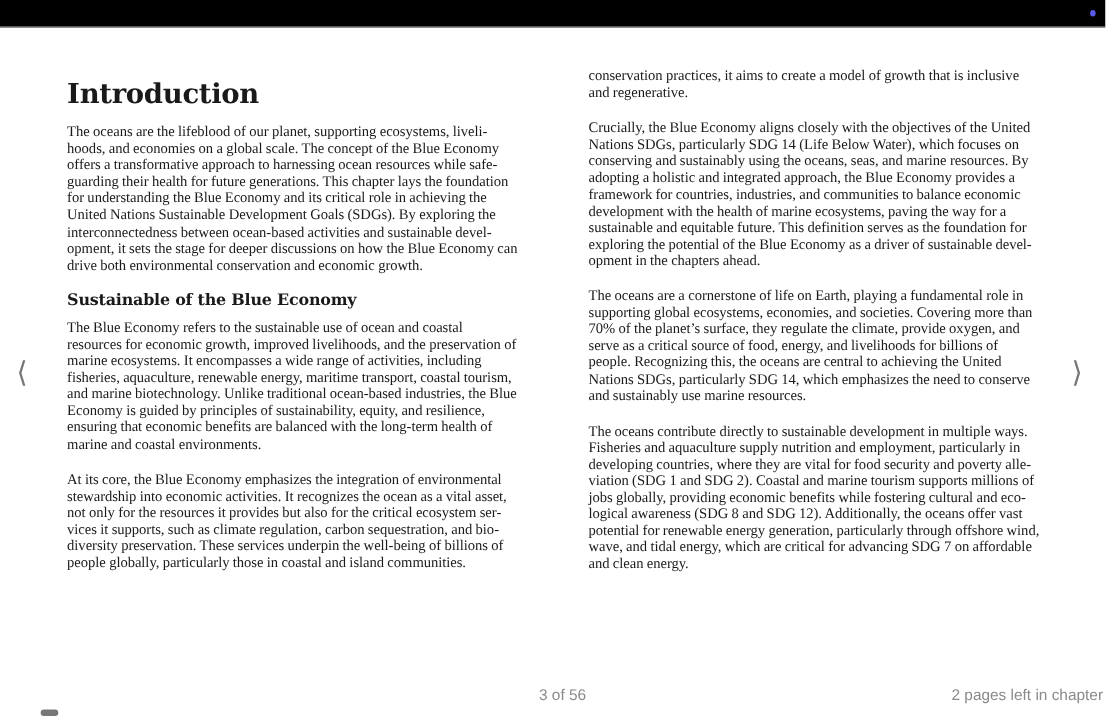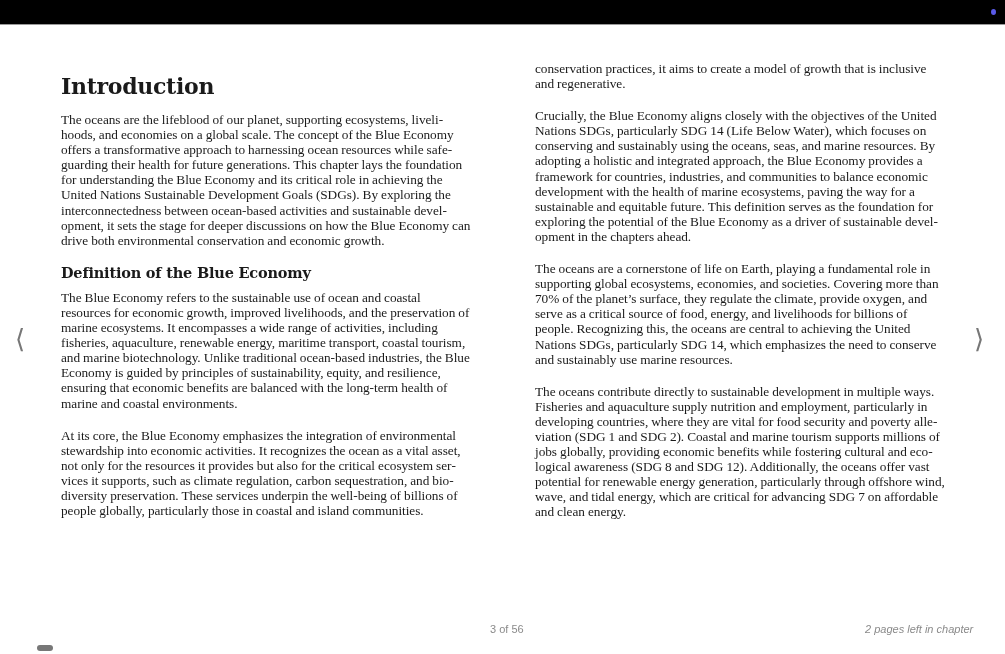--- a/index.html
+++ b/index.html
@@ -37,21 +37,21 @@
       position: absolute;
       top: 0;
       width: 412px;
       font-family: "Liberation Serif", "DejaVu Serif", serif;
     }
     .page.left { left: 61px; top: 74px; }
     .page.right { left: 535px; top: 61px; }
     h1 {
       font-family: "DejaVu Serif", serif;
       font-weight: bold;
-      font-size: 22px;
+      font-size: 25px;
       margin: 0 0 14px 0;
       letter-spacing: -0.3px;
       line-height: 24px;
     }
     h2 {
       font-family: "DejaVu Serif", serif;
       font-weight: bold;
       font-size: 14.5px;
       margin: 0 0 9px 0;
       line-height: 16px;
@@ -73,46 +73,46 @@
       font-family: "DejaVu Sans", sans-serif;
       line-height: 26px;
       cursor: pointer;
     }
     .nav-arrow.prev { left: 15px; }
     .nav-arrow.next { left: 974px; }
     .footer-text {
       position: absolute;
       top: 623px;
       font-family: "Liberation Sans", "DejaVu Sans", sans-serif;
-      font-size: 11px;
+      font-size: 14px;
       color: #8a8a8a;
     }
     .page-count { left: 490px; }
-    .pages-left { left: 865px; font-style: italic; }
+    .pages-left { left: 865px; }
     .scroll-handle {
       position: absolute;
       left: 37px;
       top: 645px;
       width: 16px;
       height: 6px;
       border-radius: 3px;
       background: #777777;
     }
   </style>
 </head>
 <body>
 
 <div class="topbar">
   <div class="status-dot"></div>
 </div>
 
 <div class="page left">
   <h1>Introduction</h1>
   <p>The oceans are the lifeblood of our planet, supporting ecosystems, liveli­hoods, and economies on a global scale. The concept of the Blue Economy offers a transformative approach to harnessing ocean resources while safe­guarding their health for future generations. This chapter lays the founda­tion for understanding the Blue Economy and its critical role in achieving the United Nations Sustainable Development Goals (SDGs). By exploring the interconnectedness between ocean-based activities and sustainable devel­opment, it sets the stage for deeper discussions on how the Blue Economy can drive both environmental conservation and economic growth.</p>
-  <h2>Definition of the Blue Economy</h2>
+  <h2>Sustainable of the Blue Economy</h2>
   <p>The Blue Economy refers to the sustainable use of ocean and coastal resources for economic growth, improved livelihoods, and the preservation of marine ecosystems. It encompasses a wide range of activities, including fisheries, aquaculture, renewable energy, maritime transport, coastal tourism, and marine biotechnology. Unlike traditional ocean-based indus­tries, the Blue Economy is guided by principles of sustainability, equity, and resilience, ensuring that economic benefits are balanced with the long-term health of marine and coastal environments.</p>
   <p>At its core, the Blue Economy emphasizes the integration of environmental stewardship into economic activities. It recognizes the ocean as a vital asset, not only for the resources it provides but also for the critical ecosystem ser­vices it supports, such as climate regulation, carbon sequestration, and bio­diversity preservation. These services underpin the well-being of billions of people globally, particularly those in coastal and island communities.</p>
 </div>
 
 <div class="page right">
   <p>conservation practices, it aims to create a model of growth that is inclusive and regenerative.</p>
   <p>Crucially, the Blue Economy aligns closely with the objectives of the United Nations SDGs, particularly SDG 14 (Life Below Water), which focuses on con­serving and sustainably using the oceans, seas, and marine resources. By adopting a holistic and integrated approach, the Blue Economy provides a framework for countries, industries, and communities to balance economic development with the health of marine ecosystems, paving the way for a sustainable and equitable future. This definition serves as the foundation for exploring the potential of the Blue Economy as a driver of sustainable devel­opment in the chapters ahead.</p>
   <p>The oceans are a cornerstone of life on Earth, playing a fundamental role in supporting global ecosystems, economies, and societies. Covering more than 70% of the planet’s surface, they regulate the climate, provide oxygen, and serve as a critical source of food, energy, and livelihoods for billions of people. Recognizing this, the oceans are central to achieving the United Nations SDGs, particularly SDG 14, which emphasizes the need to conserve and sustainably use marine resources.</p>
   <p>The oceans contribute directly to sustainable development in multiple ways. Fisheries and aquaculture supply nutrition and employment, particularly in developing countries, where they are vital for food security and poverty alle­viation (SDG 1 and SDG 2). Coastal and marine tourism supports millions of jobs globally, providing economic benefits while fostering cultural and eco­logical awareness (SDG 8 and SDG 12). Additionally, the oceans offer vast potential for renewable energy generation, particularly through offshore wind, wave, and tidal energy, which are critical for advancing SDG 7 on affordable and clean energy.</p>
 </div>

